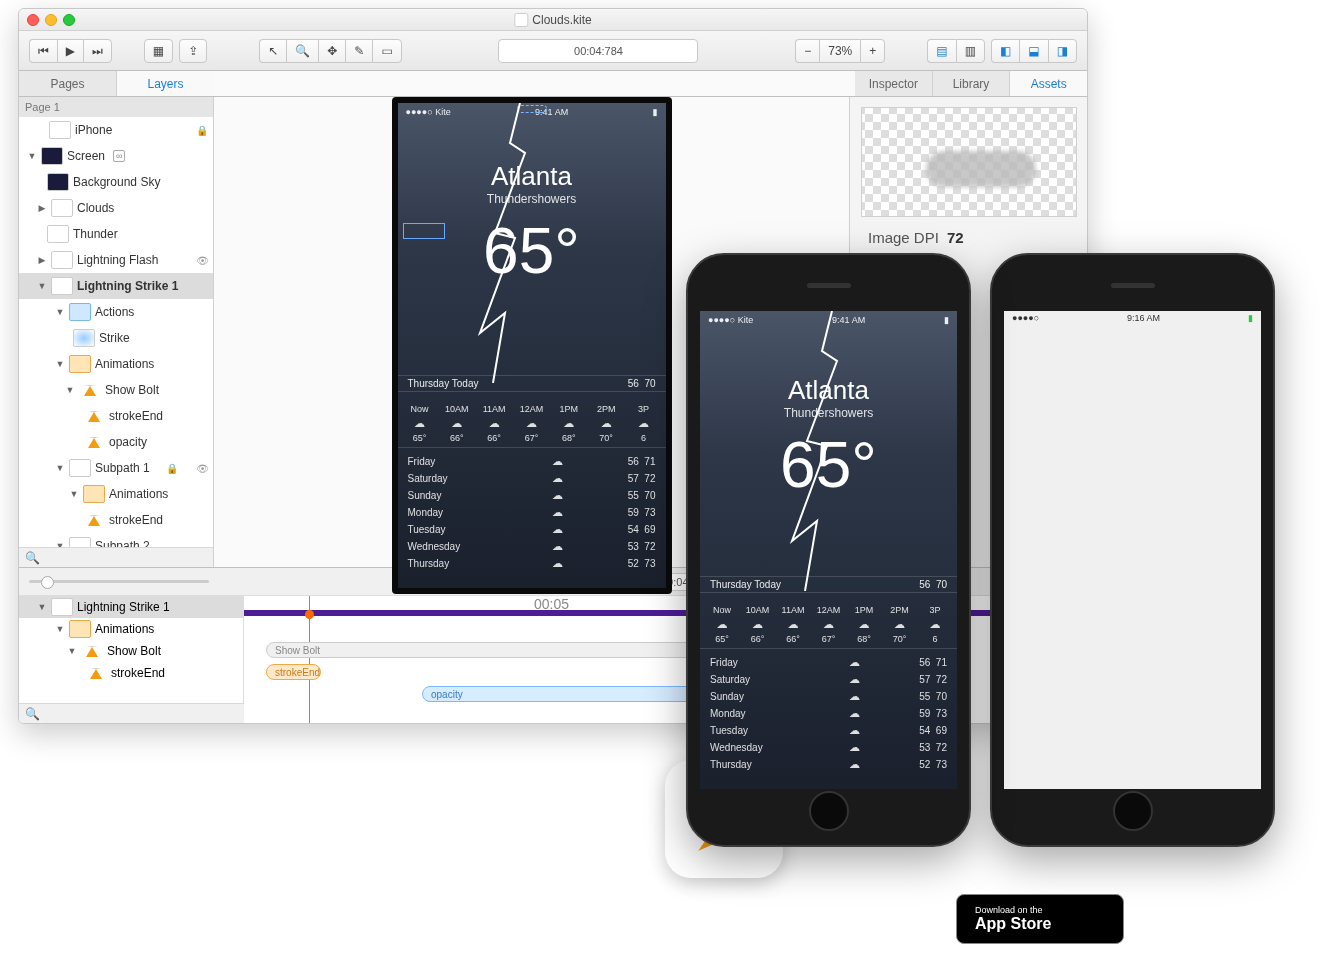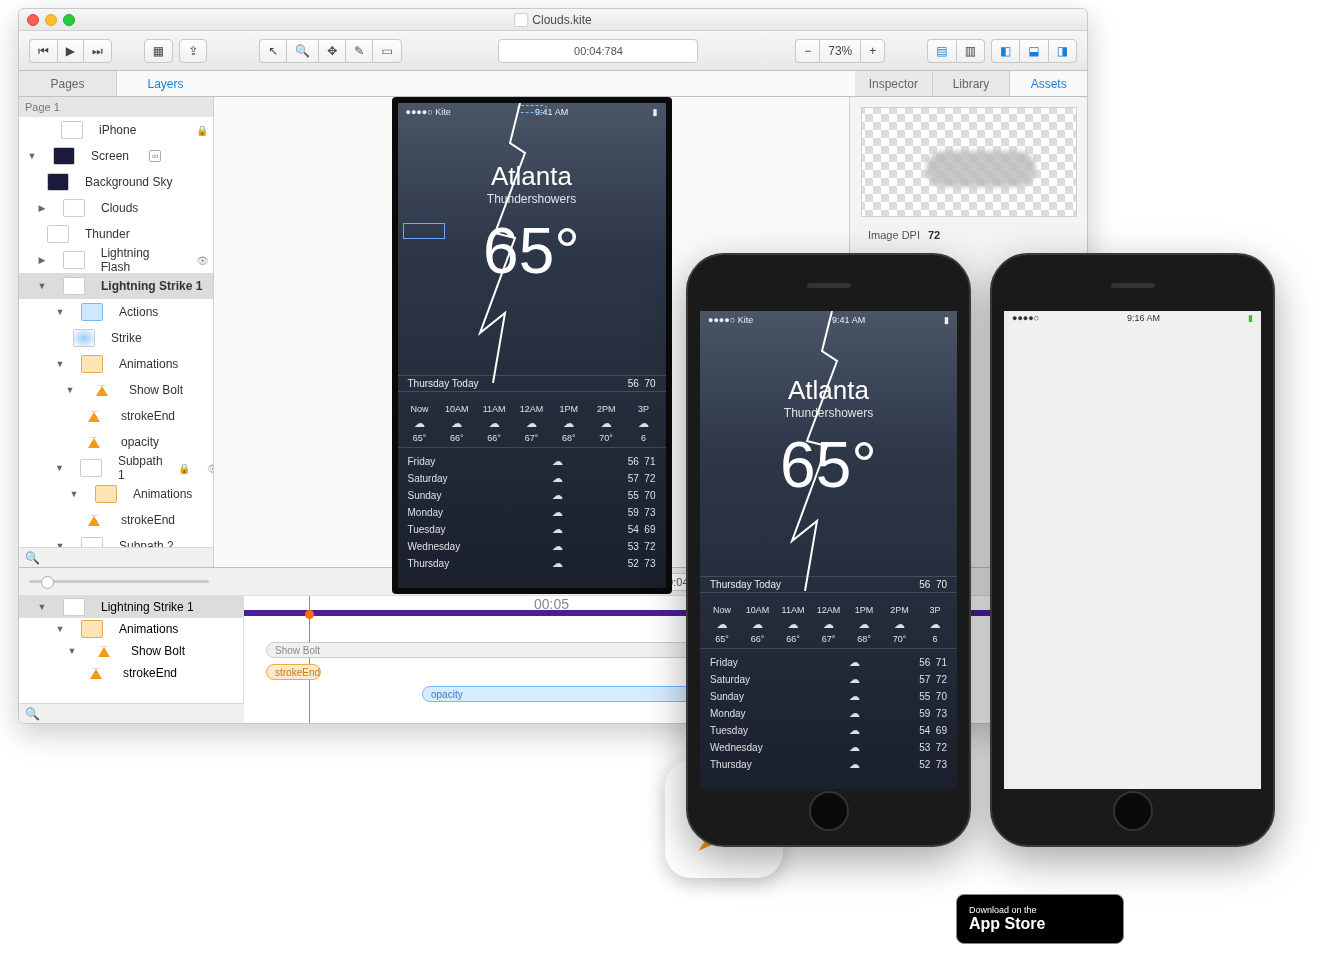--- a/index.html
+++ b/index.html
@@ -27,21 +27,21 @@
 
 .tabs-row { height: 26px; display: flex; border-bottom: 1px solid #c0c0c0; }
 .tab { flex: 1; display: flex; align-items: center; justify-content: center; font-size: 12px; border-right: 1px solid #d0d0d0; background: #e8e8e8; color: #666; }
 .tab.active { background: #f9f9f9; color: #1a7fd6; font-weight: 500; }
 .tab:last-child { border-right: none; }
 
 .main-row { display: flex; height: 470px; }
 .sidebar { width: 195px; background: #fff; border-right: 1px solid #d0d0d0; display: flex; flex-direction: column; }
 .side-header { font-size: 11px; color: #777; padding: 4px 6px; background: #e5e5e5; }
 .layer-tree { flex: 1; overflow: hidden; font-size: 12px; color: #333; }
-.layer-row { display: flex; align-items: center; height: 26px; padding-right: 4px; gap: 16px; }
+.layer-row { display: flex; align-items: center; height: 26px; padding-right: 4px; gap: 4px; }
 .layer-row.selected { background: #dcdcdc; }
 .disclosure { width: 10px; font-size: 9px; color: #666; text-align: center; }
 .layer-icon { width: 22px; height: 18px; background: #fff; border: 1px solid #ccc; border-radius: 2px; flex-shrink: 0; }
 .layer-icon.dark { background: #1a1a3a; }
 .layer-icon.action { background: #cfe8ff; border-color: #7ab8e8; }
 .layer-icon.anim { background: #ffe4b5; border-color: #e8a94f; }
 .layer-icon.tri { width: 0; height: 0; border-left: 6px solid transparent; border-right: 6px solid transparent; border-bottom: 10px solid #f39c12; background: none; border-radius: 0; margin: 0 5px; }
 .layer-icon.snow { background: radial-gradient(#9cf,#fff); }
 .lock-icon, .eye-icon { font-size: 10px; color: #999; margin-left: auto; }
 .side-handle { background: #f0f0f0; border-top: 1px solid #d8d8d8; height: 20px; display:flex; align-items:center; padding:0 6px; font-size:12px; color:#888;}
@@ -61,21 +61,21 @@
 .hour-col .wi { font-size: 11px; margin: 3px 0; }
 .daily { position: absolute; bottom: 16px; left: 0; right: 0; padding: 0 10px; }
 .day-row { display: flex; justify-content: space-between; font-size: 10px; color: rgba(255,255,255,0.85); height: 17px; align-items: center; }
 .day-row .wi { font-size: 11px; }
 .sel-marks { position:absolute; top:2px; left:50%; transform:translateX(-50%); width:30px; height:8px; border:1px dashed #7ab8ff; border-radius:10px; }
 .sel-box { position:absolute; top:120px; left:5px; width:42px; height:16px; border:1px solid #6aa8ff; }
 
 .right-panel { width: 238px; background: #f4f4f4; border-left: 1px solid #d0d0d0; display: flex; flex-direction: column; }
 .preview-well { margin: 10px auto; width: 216px; height: 110px; border: 1px solid #d0d0d0; background: repeating-conic-gradient(#ddd 0 25%, #fff 0 50%) 50%/16px 16px; position: relative; }
 .cloud { position:absolute; top:40%; left:30%; width:110px; height:36px; background:#bbb; border-radius:50px; filter:blur(2px); opacity:0.8;}
-.meta-row { font-size: 11px; color: #555; padding: 2px 18px; display: flex; gap: 8px; }
+.meta-row { font-size: 15px; color: #555; padding: 2px 18px; display: flex; gap: 8px; }
 .meta-row b { color: #333; font-weight: 600; }
 .prop-row { display:flex; align-items:center; padding:3px 10px; font-size:11px; color:#555; justify-content:flex-end; gap:6px;}
 .prop-row .val { background:#fff; border:1px solid #ccc; border-radius:3px; padding:1px 6px; min-width:28px; text-align:center; }
 
 .timeline-area { border-top: 1px solid #c0c0c0; background: #f8f8f8; height: 158px; display: flex; flex-direction: column; }
 .tl-controls { height: 28px; display: flex; align-items: center; gap: 6px; padding: 0 10px; border-bottom:1px solid #ddd; background:#f0f0f0;}
 .tl-slider { width: 180px; height:3px; background:#ccc; border-radius:2px; position:relative;}
 .tl-slider::after{content:'';position:absolute;left:12px;top:-4px;width:11px;height:11px;background:#fff;border:1px solid #aaa;border-radius:50%;}
 .tl-time { background:#fff; border:1px solid #ccc; border-radius:4px; padding:2px 40px; font-size:11px; color:#555;}
 .tl-body { flex:1; display:flex; }
@@ -105,21 +105,21 @@
 .grid-items { display:flex; flex-wrap:wrap; gap:8px; }
 .grid-item { width:74px; text-align:center; }
 .grid-thumb { width:74px; height:54px; background:#fff; border:1px solid #e0e0e0; border-radius:3px; box-shadow:0 1px 3px rgba(0,0,0,0.1); margin-bottom:4px; display:flex; align-items:center; justify-content:center; font-size:20px;}
 .grid-label { font-size:9px; color:#555; }
 .status2 { display:flex; justify-content:space-between; padding:2px 8px; font-size:9px; color:#333; position:absolute; top:0; left:0; right:0;}
 .batt { color:#28c840; }
 
 .app-icon { position:absolute; top:760px; left:665px; width:118px; height:118px; background:#fff; border-radius:26px; box-shadow:0 6px 18px rgba(0,0,0,0.2); display:flex; align-items:center; justify-content:center;}
 .kite-svg { width:70px; height:70px; }
 
-.appstore-badge { position:absolute; top:894px; left:956px; width:168px; height:50px; background:#000; border-radius:8px; border:1px solid #888; color:#fff; display:flex; align-items:center; padding:0 4px; gap:8px;}
+.appstore-badge { position:absolute; top:894px; left:956px; width:168px; height:50px; background:#000; border-radius:8px; border:1px solid #888; color:#fff; display:flex; align-items:center; padding:0 10px; gap:8px;}
 .appstore-badge .apple { font-size:26px; }
 .appstore-badge .txt small { font-size:9px; display:block; line-height:1;}
 .appstore-badge .txt b { font-size:16px; font-weight:600; line-height:1;}
 </style>
 </head>
 <body>
 
 <div class="window">
 
   <div class="titlebar">

